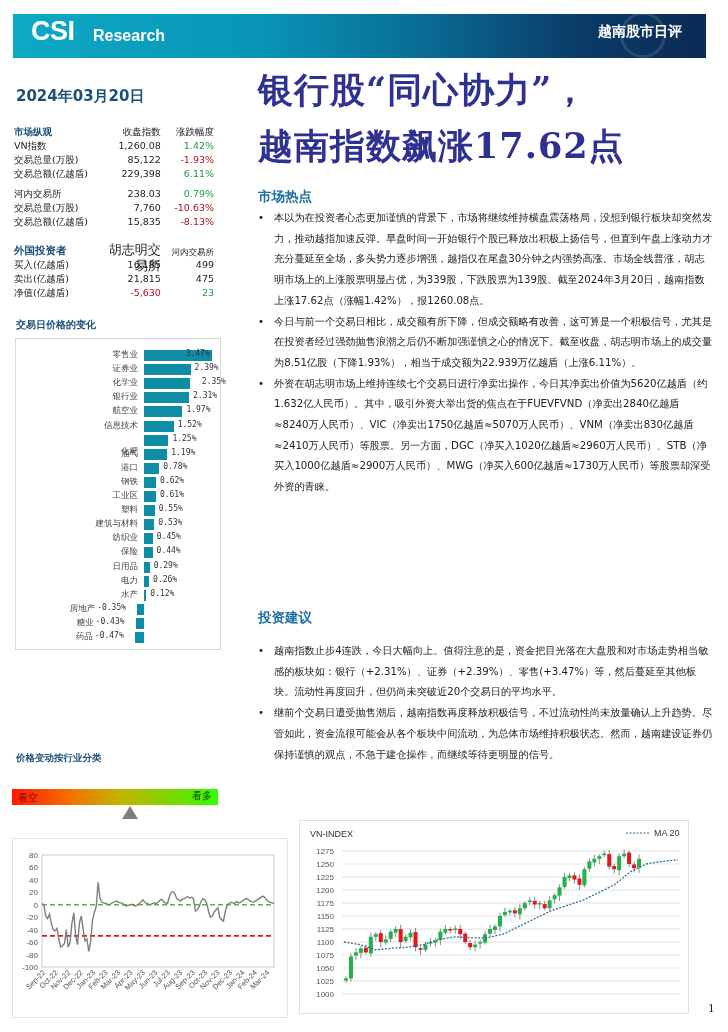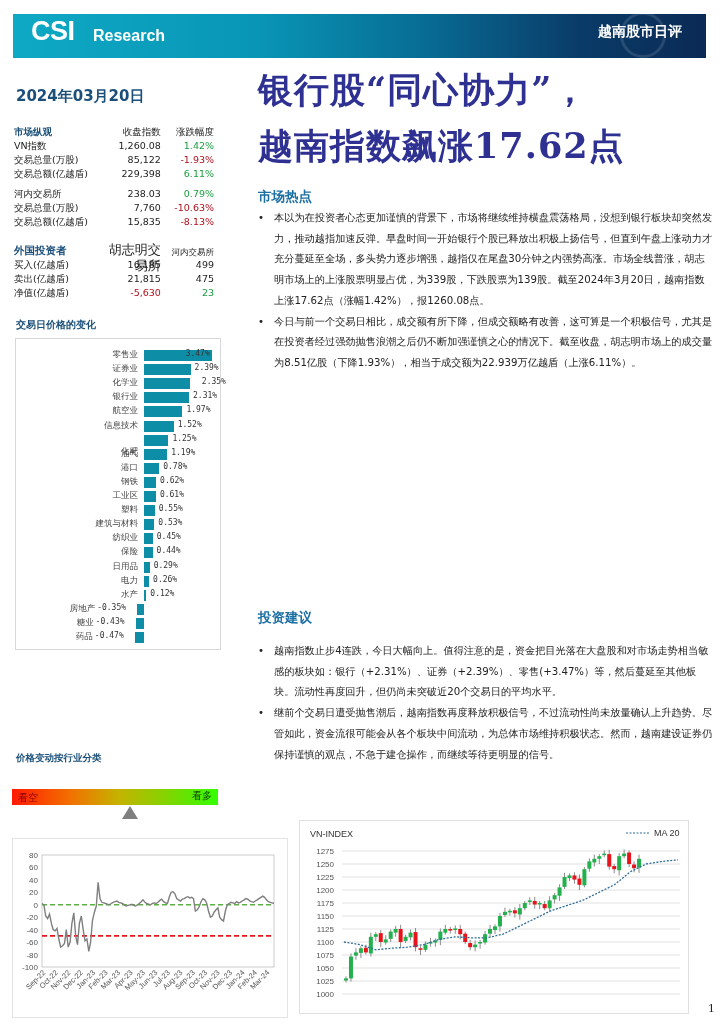--- a/index.html
+++ b/index.html
@@ -238,20 +238,21 @@
       <span class="bar" style="background: rgb(14, 142, 166); left: 118.835px; width: 9.165px;"></span>
       <span class="val" style="left: 78.835px;">-0.47%</span>
     </div>
   </div>
 
 <div class="abs hot">
   <div class="sec-h" style="margin-bottom:2px;">市场热点</div>
   <div class="body-text">
     <div class="bullet">本以为在投资者心态更加谨慎的背景下，市场将继续维持横盘震荡格局，没想到银行板块却突然发力，推动越指加速反弹。早盘时间一开始银行个股已释放出积极上扬信号，但直到午盘上涨动力才充分蔓延至全场，多头势力逐步增强，越指仅在尾盘30分钟之内强势高涨。市场全线普涨，胡志明市场上的上涨股票明显占优，为339股，下跌股票为139股。截至2024年3月20日，越南指数上涨17.62点（涨幅1.42%），报1260.08点。</div>
     <div class="bullet">今日与前一个交易日相比，成交额有所下降，但成交额略有改善，这可算是一个积极信号，尤其是在投资者经过强劲抛售浪潮之后仍不断加强谨慎之心的情况下。截至收盘，胡志明市场上的成交量为8.51亿股（下降1.93%），相当于成交额为22.939万亿越盾（上涨6.11%）。</div>
+    <div class="bullet">外资在胡志明市场上维持连续七个交易日进行净卖出操作，今日其净卖出价值为5620亿越盾（约1.632亿人民币）。其中，吸引外资大举出货的焦点在于FUEVFVND（净卖出2840亿越盾≈8240万人民币）、VIC（净卖出1750亿越盾≈5070万人民币）、VNM（净卖出830亿越盾≈2410万人民币）等股票。另一方面，DGC（净买入1020亿越盾≈2960万人民币）、STB（净买入1000亿越盾≈2900万人民币）、MWG（净买入600亿越盾≈1730万人民币）等股票却深受外资的青睐。</div>
   </div>
 </div>
 
 <div class="abs advice">
   <div class="sec-h" style="margin-bottom:14px;">投资建议</div>
   <div class="body-text">
     <div class="bullet">越南指数止步4连跌，今日大幅向上。值得注意的是，资金把目光落在大盘股和对市场走势相当敏感的板块如：银行（+2.31%）、证券（+2.39%）、零售(+3.47%）等，然后蔓延至其他板块。流动性再度回升，但仍尚未突破近20个交易日的平均水平。</div>
     <div class="bullet">继前个交易日遭受抛售潮后，越南指数再度释放积极信号，不过流动性尚未放量确认上升趋势。尽管如此，资金流很可能会从各个板块中间流动，为总体市场维持积极状态。然而，越南建设证券仍保持谨慎的观点，不急于建仓操作，而继续等待更明显的信号。</div>
   </div>
 </div>

